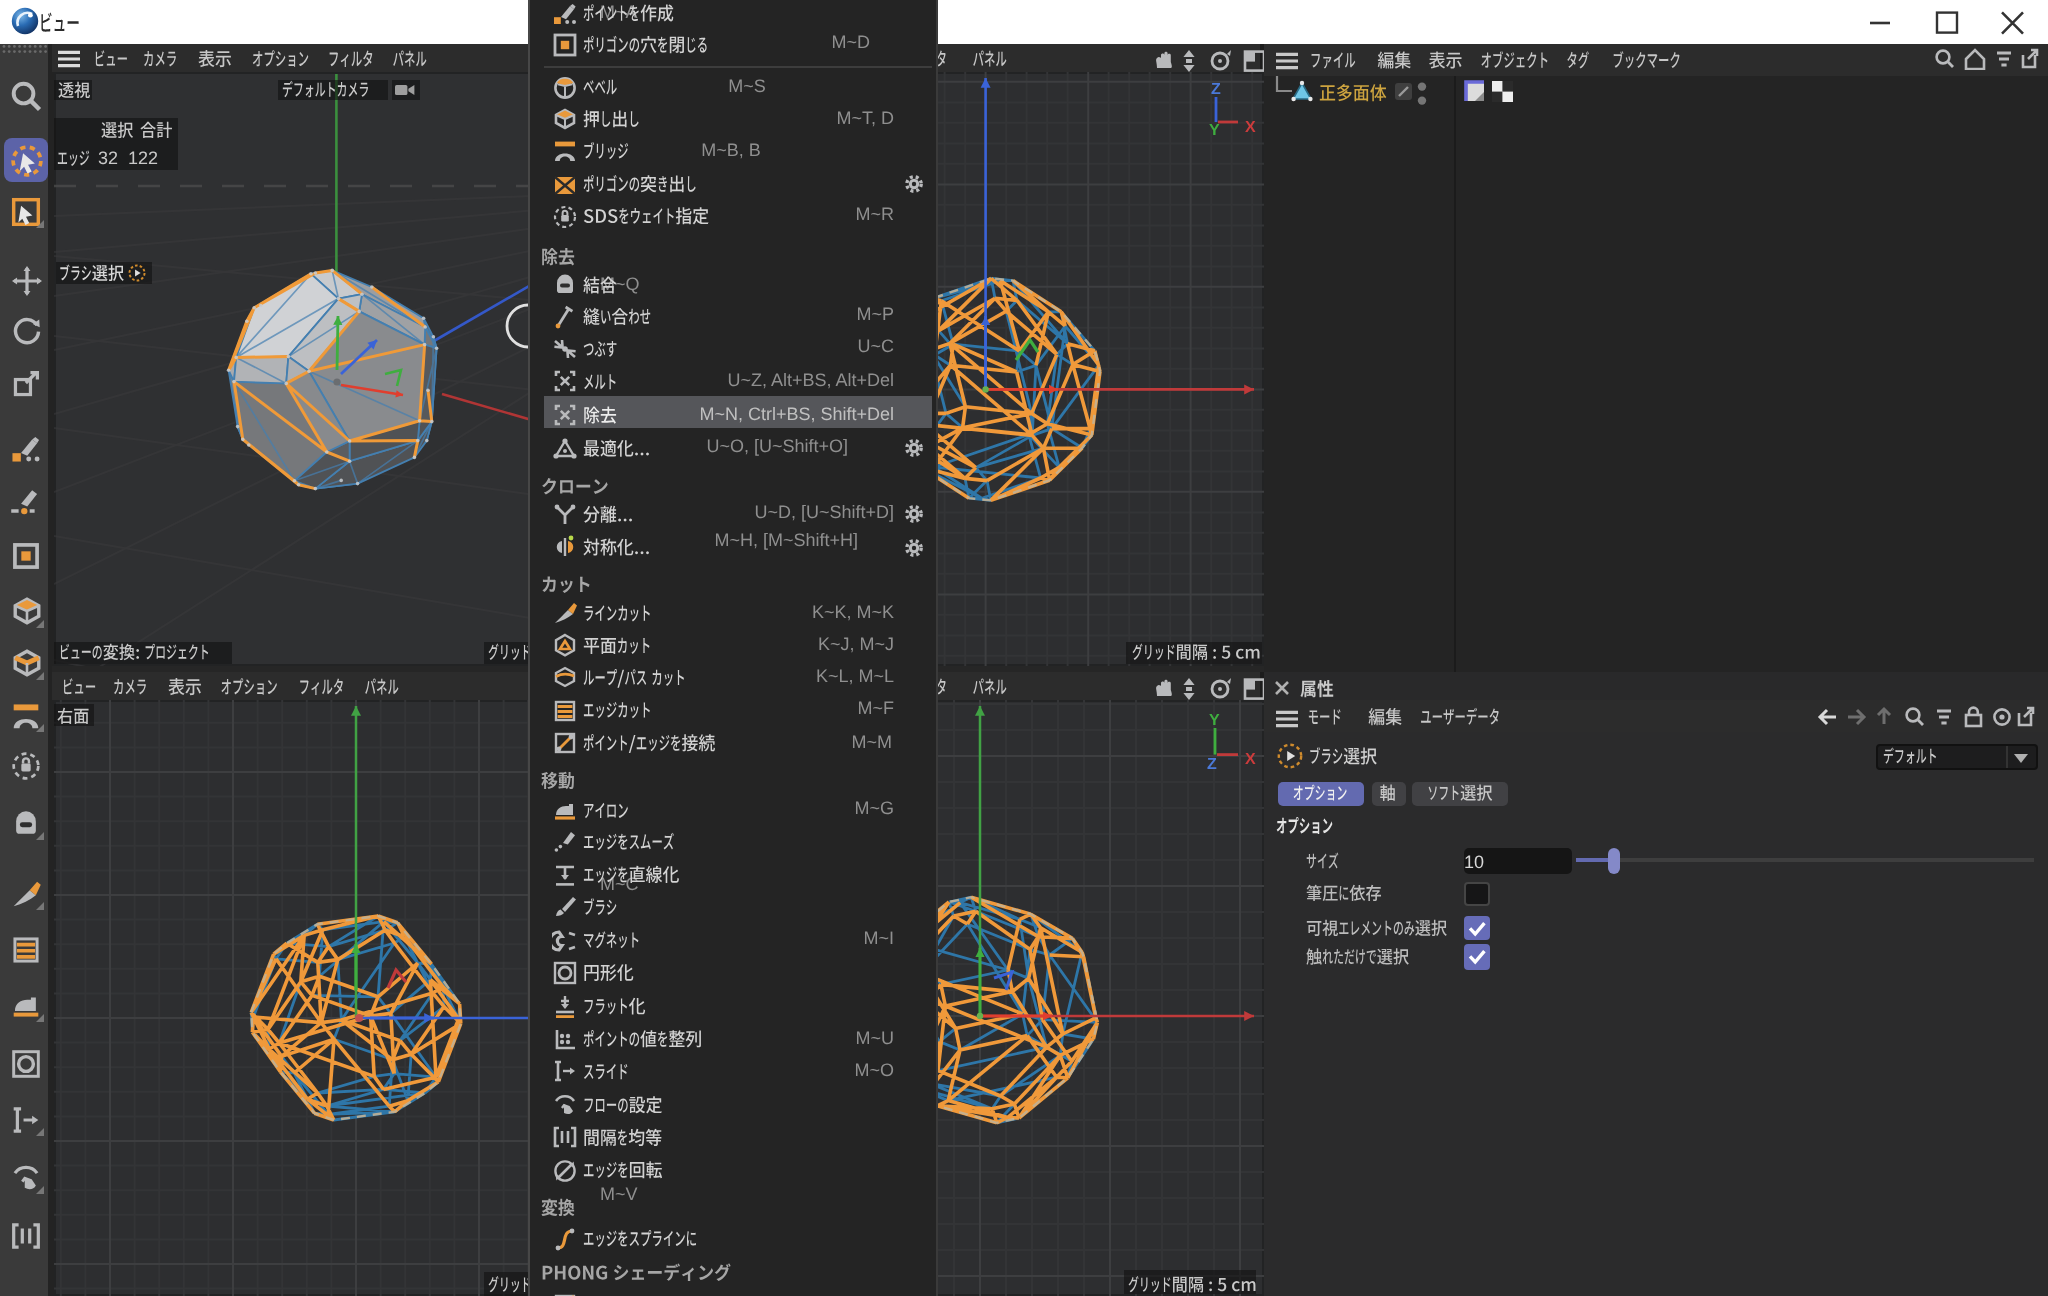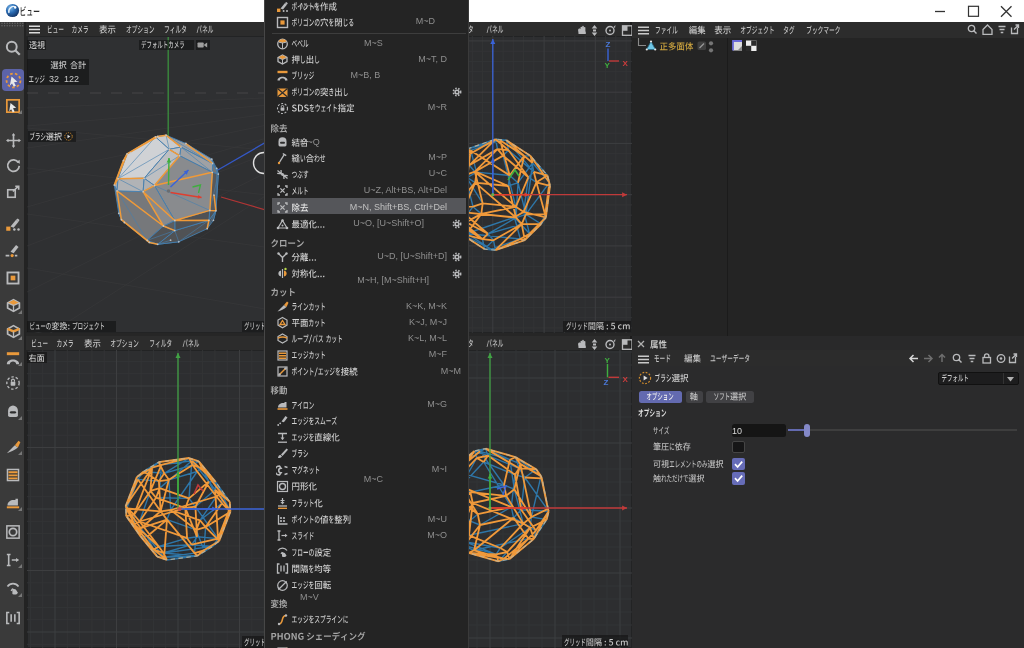--- a/index.html
+++ b/index.html
@@ -1164,21 +1164,21 @@
     </svg>
     <div style="position:absolute;left:300px;top:168.4px;width:147px;height:12px;line-height:12px;text-align:right;font:9px 'Liberation Sans',sans-serif;color:#8f8f8f;z-index:42">U~C</div>
     <svg style="position:absolute;left:276px;top:184.4px;z-index:42" width="13" height="13" viewBox="0 0 13 13">
       <use href="#i_melt"></use>
     </svg>
     <div style="position:absolute;left:300px;top:184.9px;width:147px;height:12px;line-height:12px;text-align:right;font:9px 'Liberation Sans',sans-serif;color:#8f8f8f;z-index:42">U~Z, Alt+BS, Alt+Del</div>
     <div style="position:absolute;left:271.5px;top:197.9px;width:194.5px;height:16.4px;background:#55565a;z-index:41"></div>
     <svg style="position:absolute;left:276px;top:201.1px;z-index:42" width="13" height="13" viewBox="0 0 13 13">
       <use href="#i_melt"></use>
     </svg>
-    <div style="position:absolute;left:300px;top:201.6px;width:147px;height:12px;line-height:12px;text-align:right;font:9px 'Liberation Sans',sans-serif;color:#c0c0c0;z-index:42">M~N, Shift+BS, Ctrl+Del</div>
+    <div style="position:absolute;left:300px;top:201.6px;width:147px;height:12px;line-height:12px;text-align:right;font:9px 'Liberation Sans',sans-serif;color:#c0c0c0;z-index:42">M~N, Ctrl+BS, Shift+Del</div>
     <svg style="position:absolute;left:276px;top:217.7px;z-index:42" width="13" height="13" viewBox="0 0 13 13">
       <use href="#i_optimize"></use>
     </svg>
     <div style="position:absolute;left:300px;top:218.2px;width:124px;height:12px;line-height:12px;text-align:right;font:9px 'Liberation Sans',sans-serif;color:#8f8f8f;z-index:42">U~O, [U~Shift+O]</div>
     <svg style="position:absolute;left:451.5px;top:219.2px;z-index:42" width="10" height="10" viewBox="0 0 10 10">
 <circle cx="5" cy="5" r="2.6" fill="#b9babc"></circle>
 <circle cx="5" cy="5" r="3.6" fill="none" stroke="#b9babc" stroke-width="1.7" stroke-dasharray="1.5 1.45"></circle>
 <circle cx="5" cy="5" r="1.1" fill="#242424"></circle>
     </svg>
     <svg style="position:absolute;left:276px;top:250.7px;z-index:42" width="13" height="13" viewBox="0 0 13 13">
@@ -1186,21 +1186,21 @@
     </svg>
     <div style="position:absolute;left:300px;top:251.2px;width:147px;height:12px;line-height:12px;text-align:right;font:9px 'Liberation Sans',sans-serif;color:#8f8f8f;z-index:42">U~D, [U~Shift+D]</div>
     <svg style="position:absolute;left:451.5px;top:252.2px;z-index:42" width="10" height="10" viewBox="0 0 10 10">
 <circle cx="5" cy="5" r="2.6" fill="#b9babc"></circle>
 <circle cx="5" cy="5" r="3.6" fill="none" stroke="#b9babc" stroke-width="1.7" stroke-dasharray="1.5 1.45"></circle>
 <circle cx="5" cy="5" r="1.1" fill="#242424"></circle>
     </svg>
     <svg style="position:absolute;left:276px;top:267.1px;z-index:42" width="13" height="13" viewBox="0 0 13 13">
       <use href="#i_mirror"></use>
     </svg>
-    <div style="position:absolute;left:300px;top:275px;width:129px;height:12px;line-height:12px;text-align:right;font:9px 'Liberation Sans',sans-serif;color:#8f8f8f;z-index:42">M~H, [M~Shift+H]</div>
+    <div style="position:absolute;left:300px;top:265px;width:129px;height:12px;line-height:12px;text-align:right;font:9px 'Liberation Sans',sans-serif;color:#8f8f8f;z-index:42">M~H, [M~Shift+H]</div>
     <svg style="position:absolute;left:451.5px;top:268.6px;z-index:42" width="10" height="10" viewBox="0 0 10 10">
 <circle cx="5" cy="5" r="2.6" fill="#b9babc"></circle>
 <circle cx="5" cy="5" r="3.6" fill="none" stroke="#b9babc" stroke-width="1.7" stroke-dasharray="1.5 1.45"></circle>
 <circle cx="5" cy="5" r="1.1" fill="#242424"></circle>
     </svg>
     <svg style="position:absolute;left:276px;top:300.1px;z-index:42" width="13" height="13" viewBox="0 0 13 13">
       <use href="#i_knife"></use>
     </svg>
     <div style="position:absolute;left:300px;top:300.6px;width:147px;height:12px;line-height:12px;text-align:right;font:9px 'Liberation Sans',sans-serif;color:#8f8f8f;z-index:42">K~K, M~K</div>
     <svg style="position:absolute;left:276px;top:316.3px;z-index:42" width="13" height="13" viewBox="0 0 13 13">
@@ -1211,35 +1211,35 @@
       <use href="#i_loopcut"></use>
     </svg>
     <div style="position:absolute;left:300px;top:332.8px;width:147px;height:12px;line-height:12px;text-align:right;font:9px 'Liberation Sans',sans-serif;color:#8f8f8f;z-index:42">K~L, M~L</div>
     <svg style="position:absolute;left:276px;top:348.5px;z-index:42" width="13" height="13" viewBox="0 0 13 13">
       <use href="#i_edgecut"></use>
     </svg>
     <div style="position:absolute;left:300px;top:349.0px;width:147px;height:12px;line-height:12px;text-align:right;font:9px 'Liberation Sans',sans-serif;color:#8f8f8f;z-index:42">M~F</div>
     <svg style="position:absolute;left:276px;top:365.0px;z-index:42" width="13" height="13" viewBox="0 0 13 13">
       <use href="#i_connect"></use>
     </svg>
-    <div style="position:absolute;left:300px;top:365.5px;width:161px;height:12px;line-height:12px;text-align:right;font:9px 'Liberation Sans',sans-serif;color:#8f8f8f;z-index:42">M~M</div>
+    <div style="position:absolute;left:300px;top:365.5px;width:146px;height:12px;line-height:12px;text-align:right;font:9px 'Liberation Sans',sans-serif;color:#8f8f8f;z-index:42">M~M</div>
     <svg style="position:absolute;left:276px;top:398.8px;z-index:42" width="13" height="13" viewBox="0 0 13 13">
       <use href="#i_iron"></use>
     </svg>
     <div style="position:absolute;left:300px;top:399.3px;width:147px;height:12px;line-height:12px;text-align:right;font:9px 'Liberation Sans',sans-serif;color:#8f8f8f;z-index:42">M~G</div>
     <svg style="position:absolute;left:276px;top:414.4px;z-index:42" width="13" height="13" viewBox="0 0 13 13">
       <use href="#i_smooth"></use>
     </svg>
     <svg style="position:absolute;left:276px;top:430.8px;z-index:42" width="13" height="13" viewBox="0 0 13 13">
       <use href="#i_straight"></use>
     </svg>
     <svg style="position:absolute;left:276px;top:447.1px;z-index:42" width="13" height="13" viewBox="0 0 13 13">
       <use href="#i_brush"></use>
     </svg>
-    <div style="position:absolute;left:300px;top:474px;width:147px;height:12px;line-height:12px;text-align:center;font:9px 'Liberation Sans',sans-serif;color:#8f8f8f;z-index:42">M~C</div>
+    <div style="position:absolute;left:300px;top:437px;width:147px;height:12px;line-height:12px;text-align:left;font:9px 'Liberation Sans',sans-serif;color:#8f8f8f;z-index:42">M~C</div>
     <svg style="position:absolute;left:276px;top:463.5px;z-index:42" width="13" height="13" viewBox="0 0 13 13">
       <use href="#i_magnet"></use>
     </svg>
     <div style="position:absolute;left:300px;top:464.0px;width:147px;height:12px;line-height:12px;text-align:right;font:9px 'Liberation Sans',sans-serif;color:#8f8f8f;z-index:42">M~I</div>
     <svg style="position:absolute;left:276px;top:479.8px;z-index:42" width="13" height="13" viewBox="0 0 13 13">
       <use href="#i_circlize"></use>
     </svg>
     <svg style="position:absolute;left:276px;top:496.6px;z-index:42" width="13" height="13" viewBox="0 0 13 13">
       <use href="#i_flatten"></use>
     </svg>

